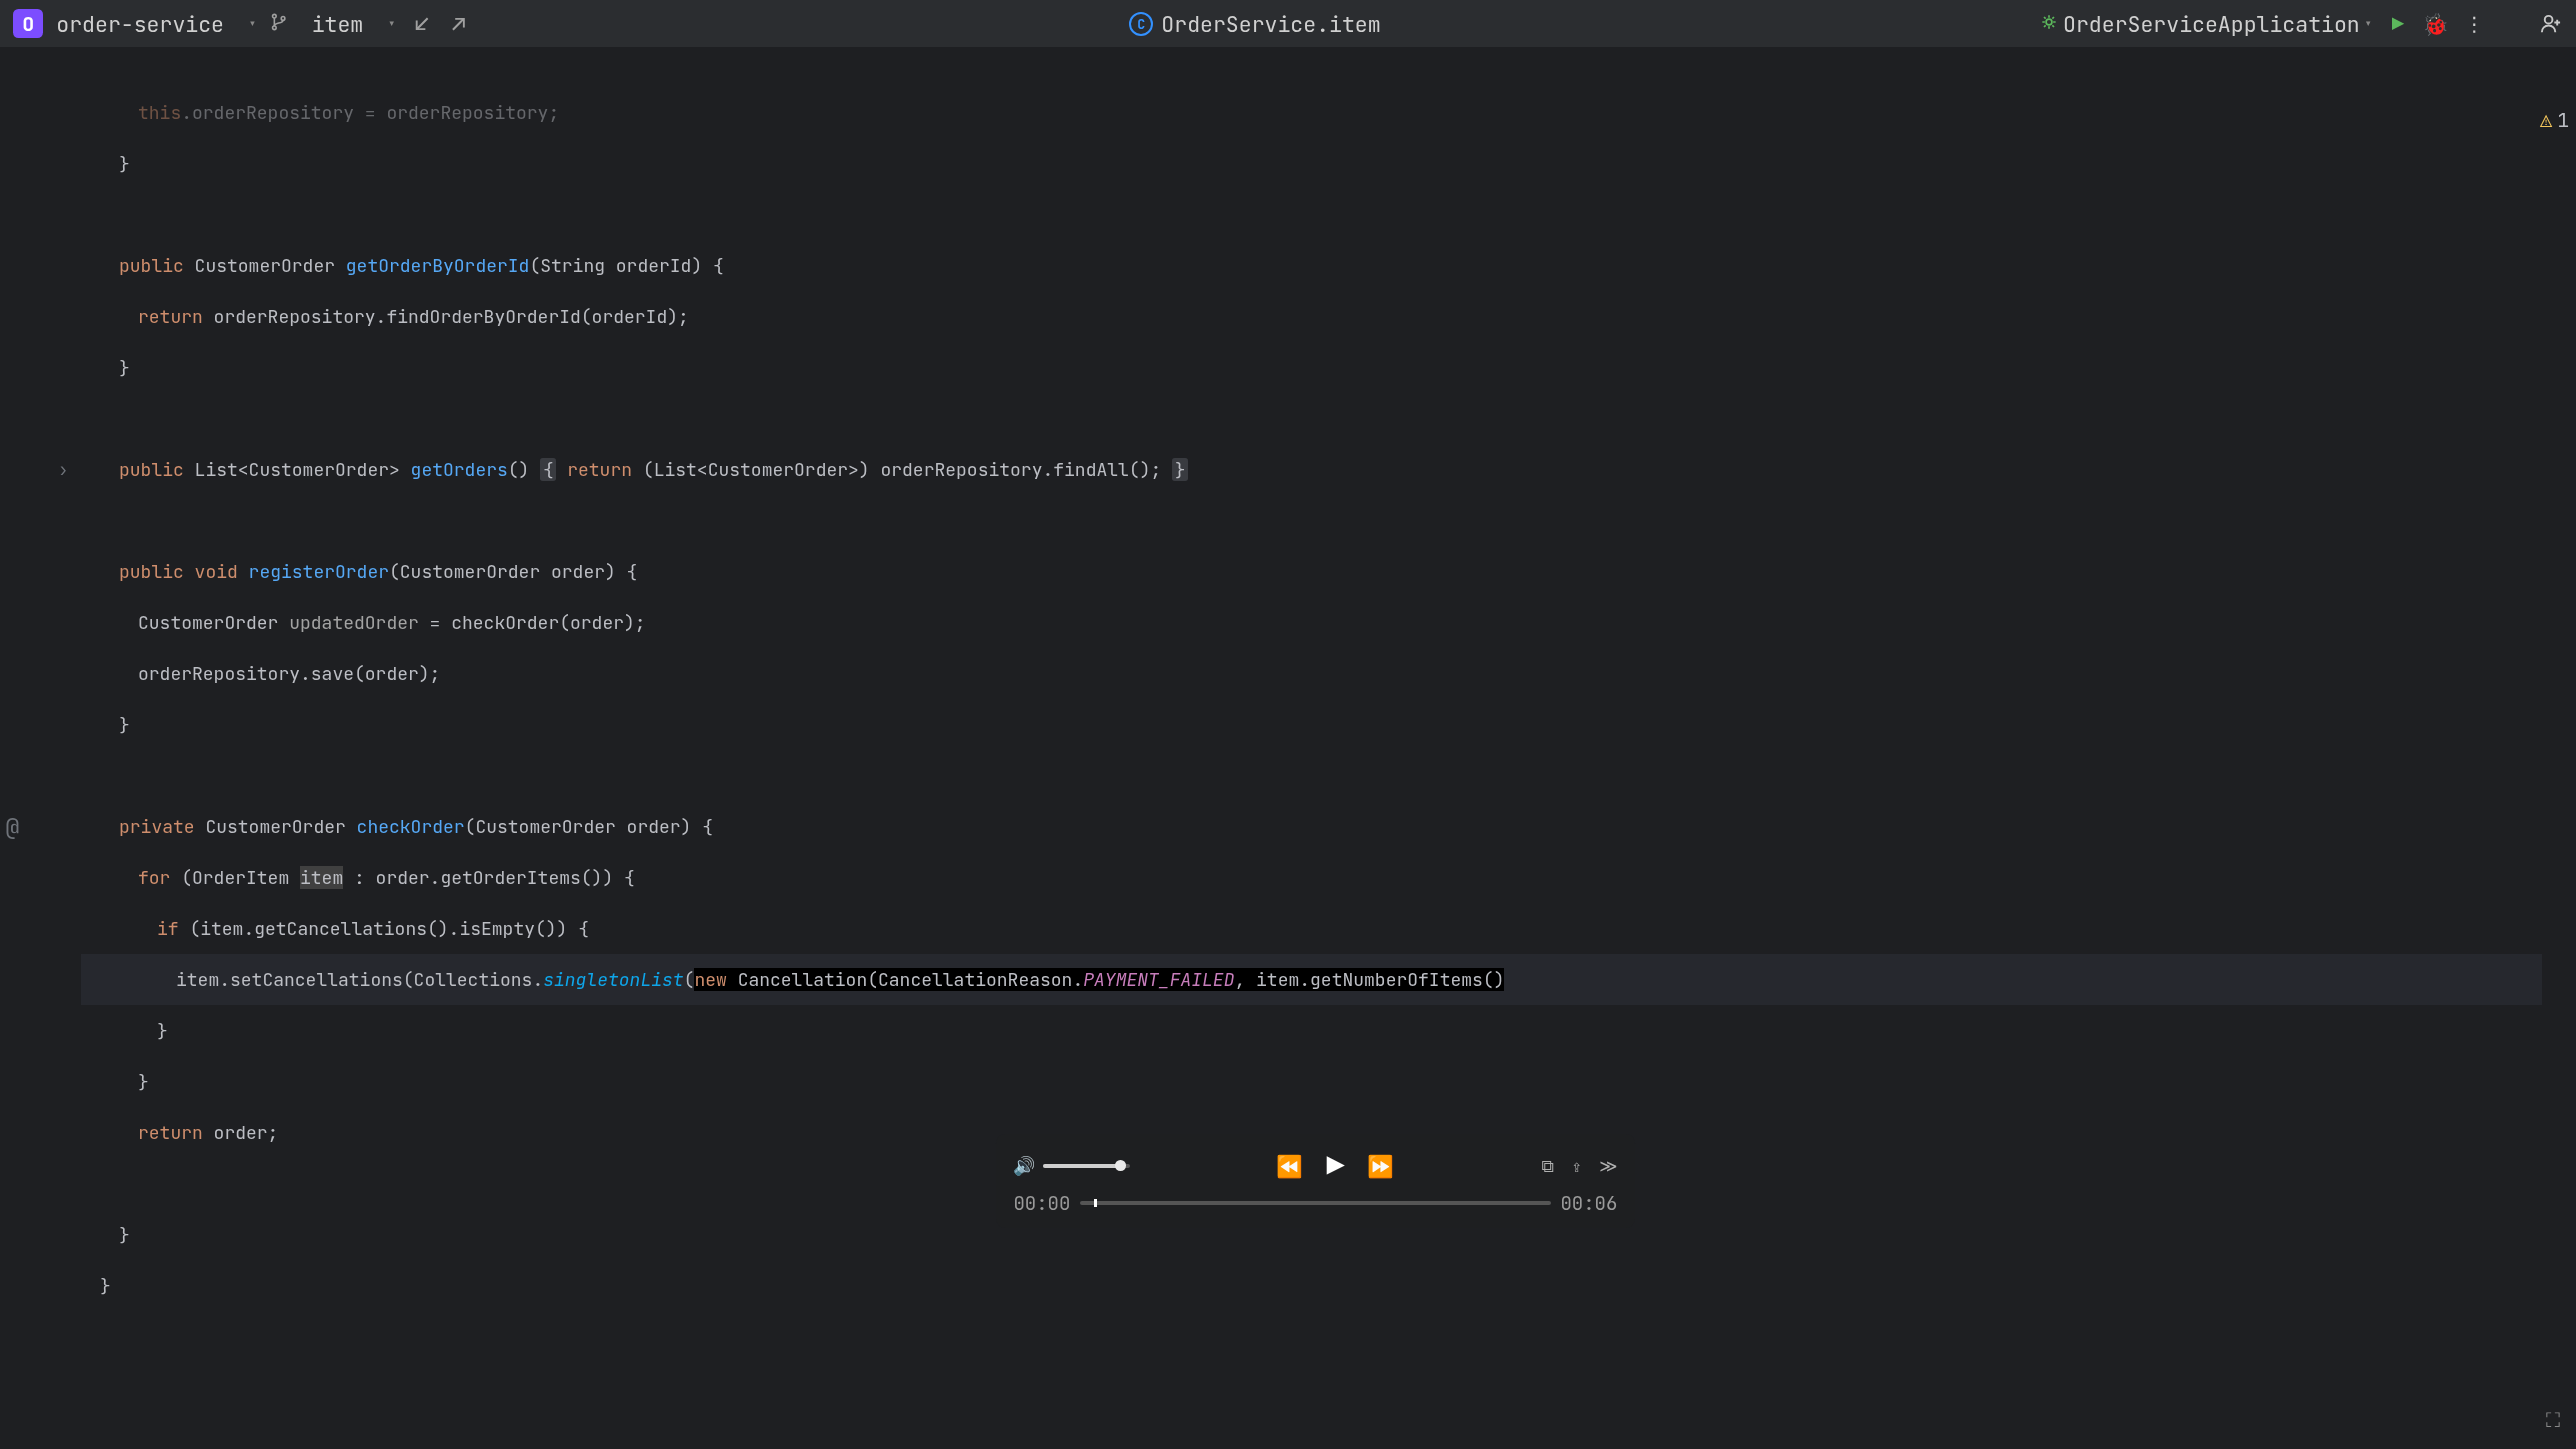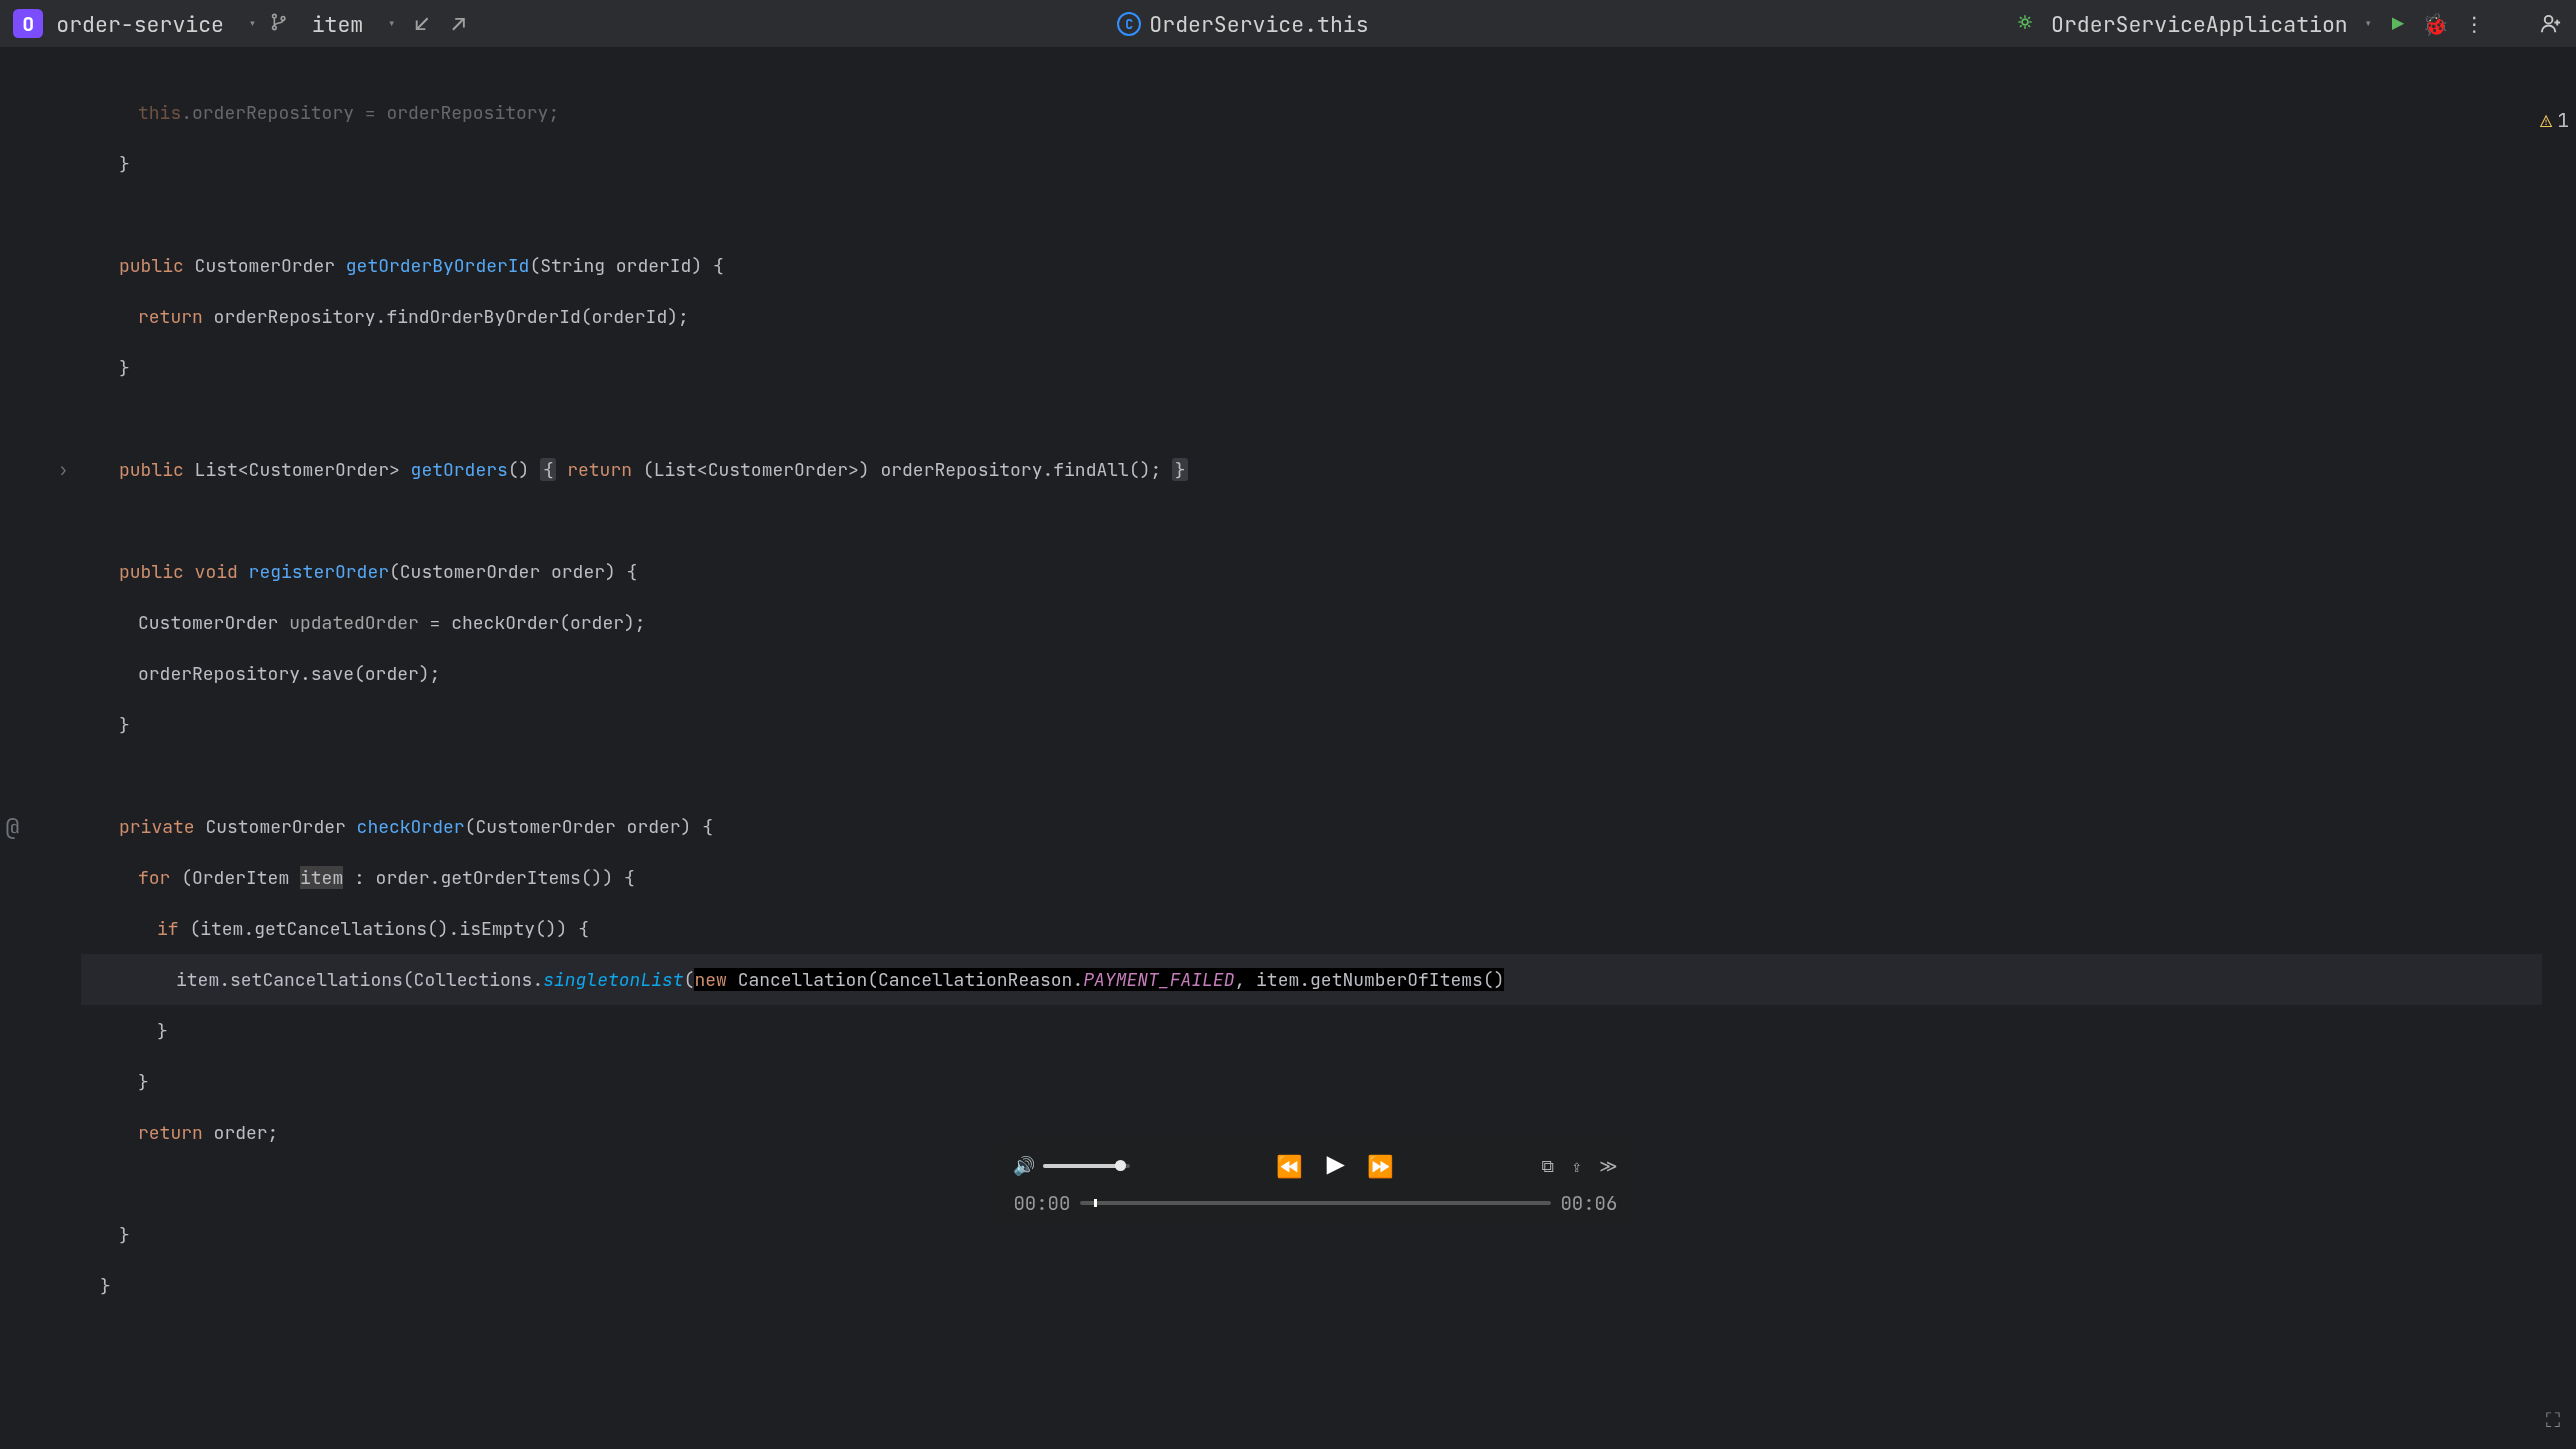--- a/index.html
+++ b/index.html
@@ -7,21 +7,21 @@
   .topbar{height:47px;background:#2b2d30;display:flex;align-items:center;padding:0 13.4px;gap:13.4px;border-bottom:0.7px solid #1e1f22}
   .proj-badge{width:29.5px;height:29.5px;border-radius:5.4px;background:#7c4dff;color:#fff;font-weight:700;
               display:flex;align-items:center;justify-content:center;font-size:20px}
   .top-seg{display:flex;align-items:center;gap:24px;color:#d0d0d0;font-size:21.5px}
   .chev{color:#888;font-size:14.8px}
   .top-ico{width:24px;height:24px;display:flex;align-items:center;justify-content:center;color:#a0a0a0;font-size:23px}
   .spacer{flex:1}
   .file-tab{display:flex;align-items:center;gap:8px;color:#d0d0d0;font-size:21.5px}
   .copyright{width:20px;height:20px;border:2px solid #3391ff;border-radius:50%;display:flex;
              align-items:center;justify-content:center;color:#3391ff;font-size:13.4px;font-weight:700}
-  .runcfg{display:flex;align-items:center;gap:16px;font-size:21.5px;color:#d0d0d0}
+  .runcfg{display:flex;align-items:center;gap:4px;font-size:21.5px;color:#d0d0d0}
   .gear-wheel svg{width:20px;height:20px}
   .play{color:#5cb85c;font-size:20px}
   .bug{color:#5cb85c;font-size:21.5px}
   .dots{color:#d0d0d0;font-size:20px;letter-spacing:-2.7px}
   .coder{color:#d0d0d0;font-size:20px}
 
   .editor{position:absolute;top:47px;left:0;right:0;bottom:0}
   .gutter{position:absolute;left:0;top:0;width:81px;height:100%;background:#1e1f22}
   .code{position:absolute;left:81px;top:0;right:34px;bottom:0;padding-top:40px;line-height:51px;
         font-size:18px;white-space:pre;color:#bcbec4}
@@ -82,21 +82,21 @@
     <span>item</span>
     <span class="chev">▾</span>
   </div>
   <div class="top-ico">↙</div>
   <div class="top-ico">↗</div>
 
   <div class="spacer"></div>
 
   <div class="file-tab">
     <span class="copyright">C</span>
-    <span>OrderService.this</span>
+    <span>OrderService.item</span>
   </div>
 
   <div class="spacer"></div>
 
   <div class="runcfg">
     <span class="gear-wheel">
       <svg viewBox="0 0 24 24" fill="none" stroke="#5cb85c" stroke-width="2">
         <path d="M4 12h3M17 12h3M12 4v3M12 17v3M6 6l2 2M16 16l2 2M18 6l-2 2M8 16l-2 2"></path>
         <circle cx="12" cy="12" r="3.5"></circle>
       </svg>

